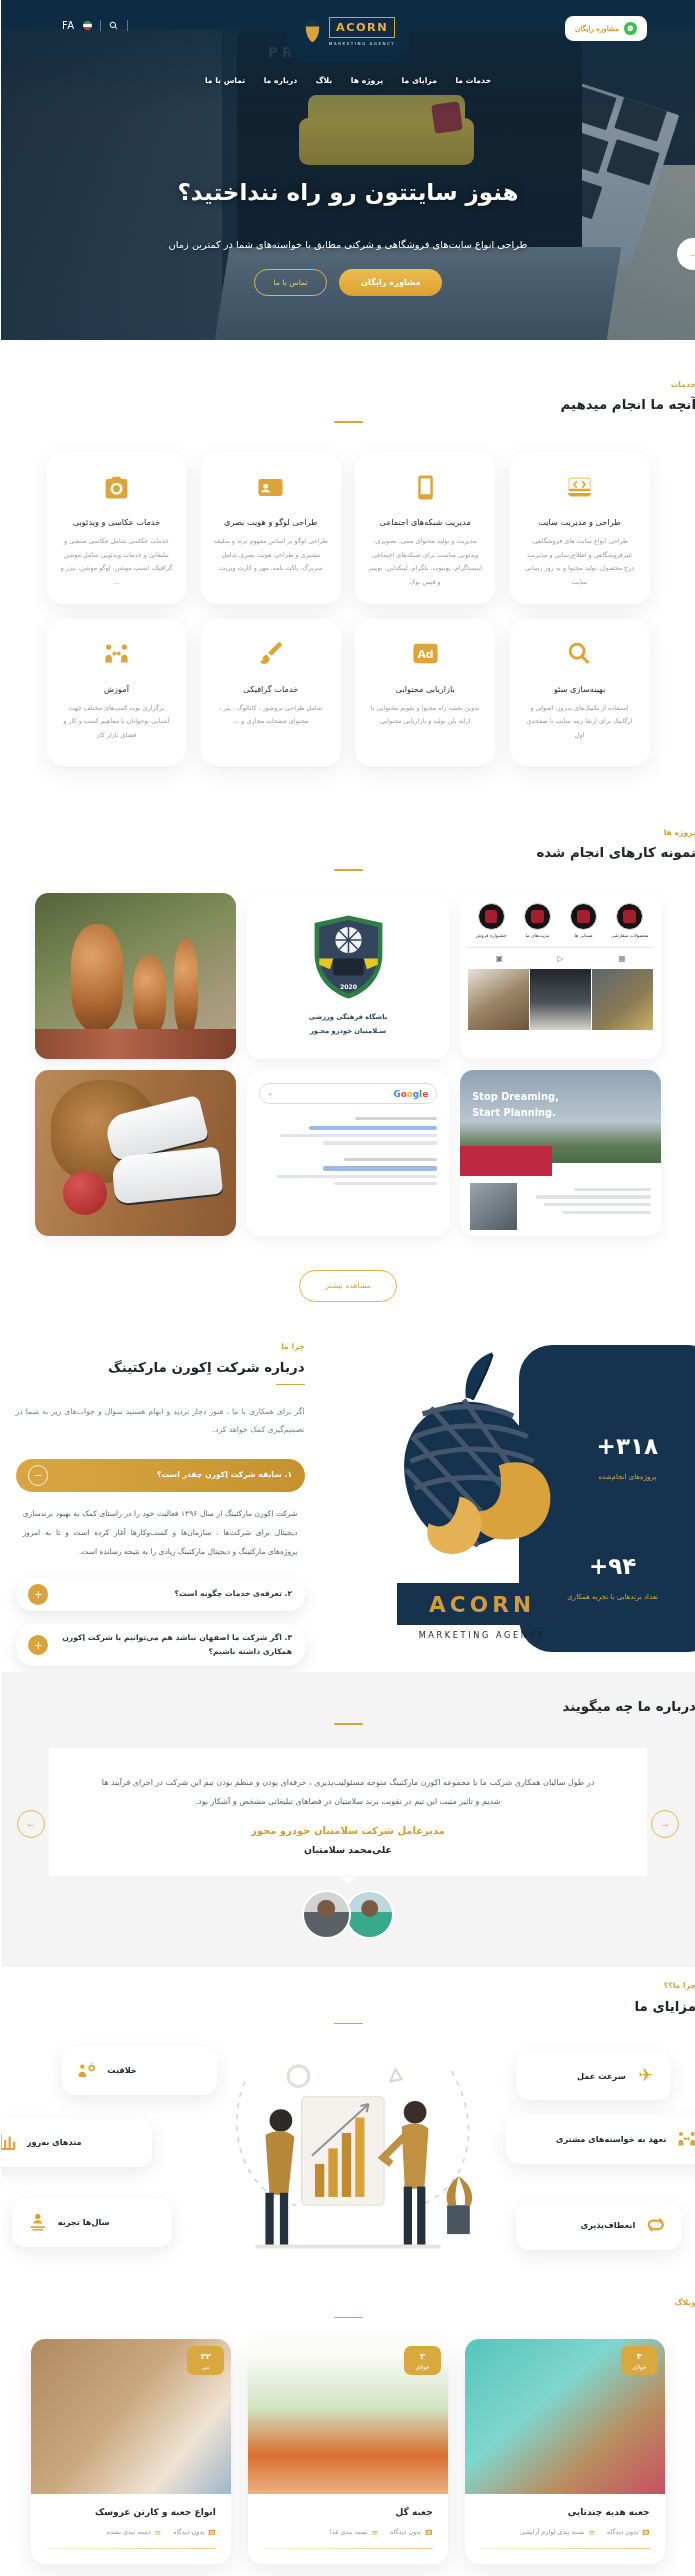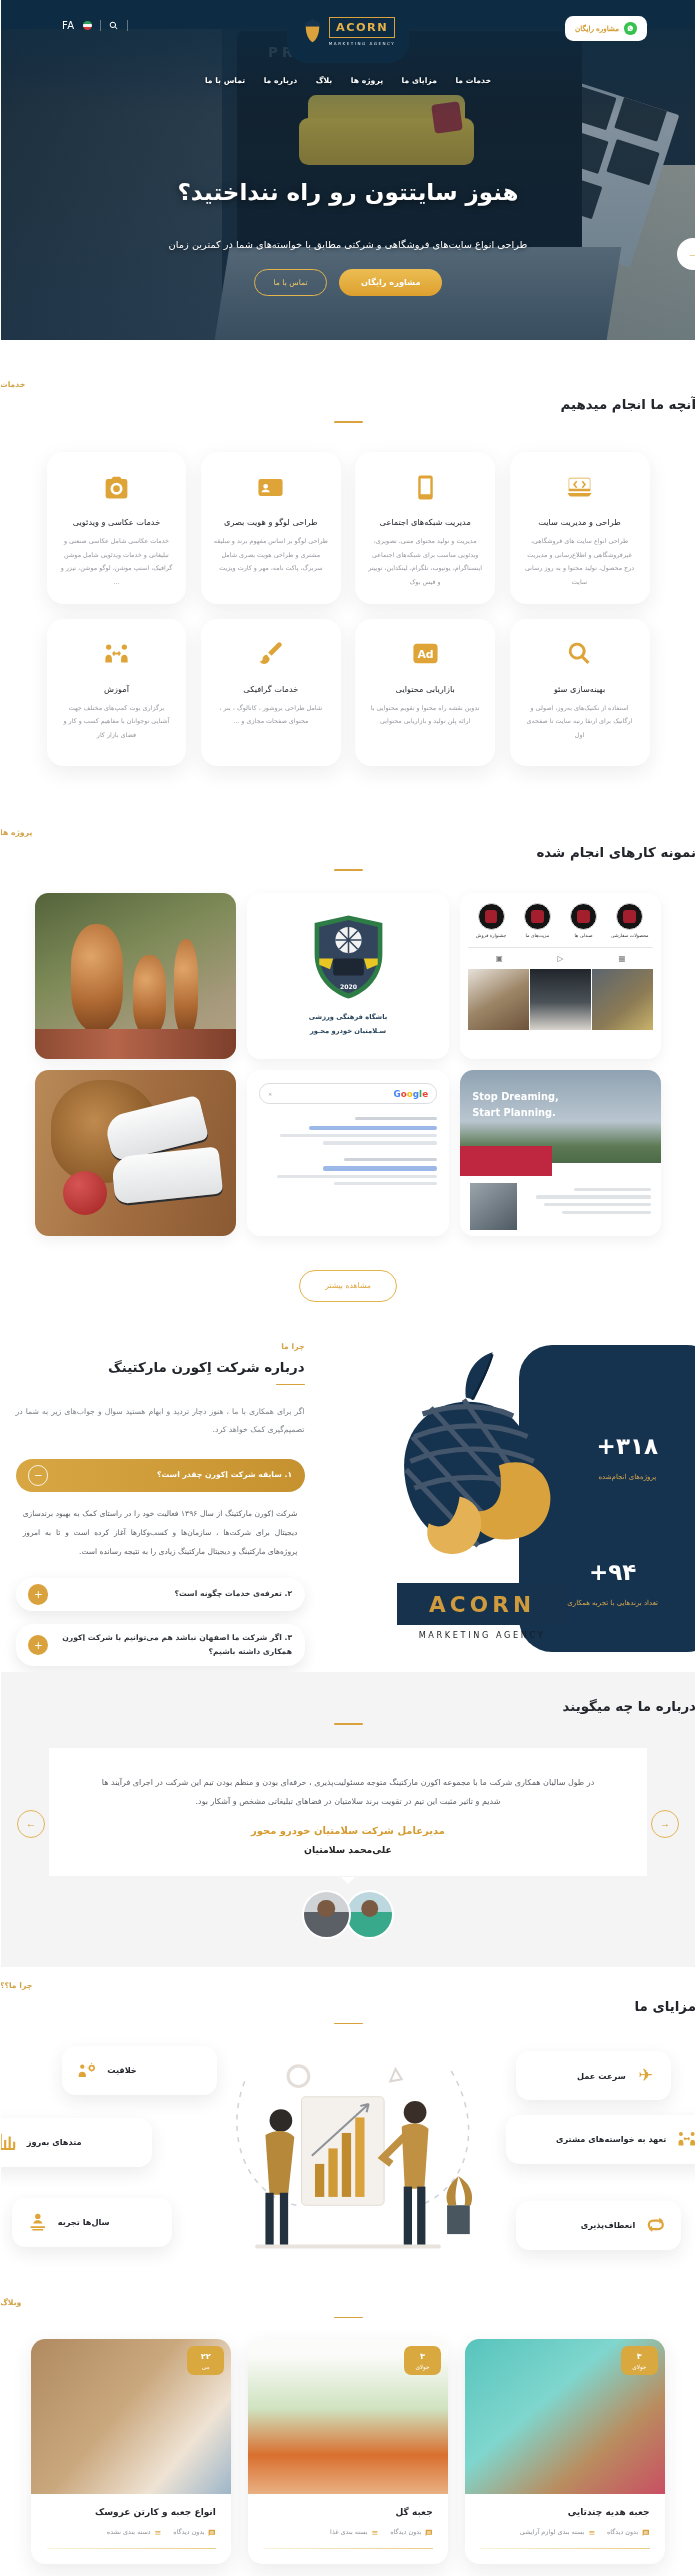--- a/index.html
+++ b/index.html
@@ -36,21 +36,21 @@
 .nav{position:absolute;top:76px;left:50%;transform:translateX(-50%);display:flex;gap:18.5px;z-index:5;white-space:nowrap}
 .nav a{color:#fff;font-size:7.7px;text-decoration:none;font-weight:600;text-shadow:0 0.5px 3.1px rgba(0,0,0,.5)}
 .hero-content{position:absolute;top:179px;left:0;right:0;text-align:center;color:#fff;z-index:4}
 .hero-content h1{font-size:23px;font-weight:bold;text-shadow:0 1px 7.2px rgba(0,0,0,.55)}
 .hero-content p{margin-top:34px;font-size:9.8px;text-shadow:0 0.5px 4.1px rgba(0,0,0,.6)}
 .hero-btns{margin-top:18.5px;display:flex;justify-content:center;gap:12.4px}
 .btn-gold{background:linear-gradient(#ecbd52,#dda02f);color:#fff;font-weight:bold;font-size:8.2px;border:none;border-radius:15.5px;padding:8.8px 21.6px;cursor:pointer;font-family:inherit}
 .btn-outline-w{background:transparent;border:0.8px solid #e4b44e;color:#f0c96a;font-size:7.7px;border-radius:13.4px;padding:7.7px 18.5px;cursor:pointer;font-family:inherit}
 .hero-next{position:absolute;right:-13.4px;top:238px;width:32px;height:32px;border-radius:50%;background:#fff;border:none;color:#d9a23c;font-size:12.4px;z-index:6;cursor:pointer;display:flex;align-items:center;justify-content:center}
 
-.sec-label{display:block;text-align:left;color:#d2a345;font-size:7.7px;font-weight:bold}
+.sec-label{display:block;text-align:right;color:#d2a345;font-size:7.7px;font-weight:bold}
 .sec-title{text-align:right;color:#22252b;font-size:13.4px;font-weight:bold;margin-top:8.2px}
 .gold-line{width:29px;height:1.5px;background:#d9a23c;border-radius:1px;margin:9.3px auto 0}
 .more-btn{display:flex;align-items:center;justify-content:center;margin:0 auto;width:98px;height:32px;border:1px solid #e3b34c;border-radius:16.5px;color:#dfa43c;font-size:7.7px;background:#fff;cursor:pointer;font-family:inherit}
 
 .services{height:464px;background:#fff;padding-top:40px}
 .svc-grid{width:603px;margin:29px auto 0;display:grid;grid-template-columns:repeat(4,1fr);gap:14.4px}
 .svc-card{background:#fff;border-radius:16.5px;box-shadow:0 6.2px 20.6px rgba(40,40,60,.08);padding:20.6px 12.4px 15.5px;text-align:center;min-height:147px}
 .svc-icon{width:29px;height:29px;margin:0 auto;color:#dfa437}
 .svc-icon svg{width:29px;height:29px;fill:currentColor}
 .svc-card h3{font-size:8.2px;color:#24262c;margin-top:13.4px;font-weight:normal}
@@ -103,21 +103,21 @@
 .sh2{right:15.5px;top:82px;width:108px;height:47px;transform:rotate(-6deg)}
 .port-more{margin-top:34px}
 
 .about{height:342px;background:#fff}
 .about-wrap{display:flex;gap:15.5px;padding:12.4px 0 0 0}
 .about-visual{position:relative;width:340px;height:325px;order:0}
 .stats-panel{position:absolute;right:-24px;top:3.1px;width:201px;height:307px;background:#15324e;border-radius:33px}
 .stat{position:absolute;right:62px;text-align:center;color:#fff}
 .stat .val{font-size:23px;font-weight:bold;direction:ltr}
 .stat .lbl{margin-top:10.3px;color:#d9a94f;font-size:7px;line-height:2}
-.st1{top:88px}.st2{top:214px}
+.st1{top:88px}.st2{top:208px}
 .acorn-illus{position:absolute;right:121px;top:0;width:206px;height:247px}
 .acorn-logoblock{position:absolute;right:129px;top:241px;width:170px;text-align:center}
 .acorn-logoblock .bx{background:#16324d;padding:8.2px 5.2px;direction:ltr}
 .acorn-logoblock .bx b{color:#cf9b3d;font-size:21.6px;letter-spacing:4.1px;font-weight:bold}
 .acorn-logoblock .mk{margin-top:5.2px;color:#1d1d1f;font-size:8.2px;letter-spacing:2.6px;direction:ltr}
 .about-content{width:289px;margin-right:36px;order:1}
 .about-content .sec-label,.about-content .sec-title{text-align:right}
 .about-content .gold-line{margin:9.3px 0 0}
 .about-intro{margin-top:17.5px;color:#7c8187;font-size:7.7px;line-height:2.3;text-align:justify}
 .faq{margin-top:20.6px}

